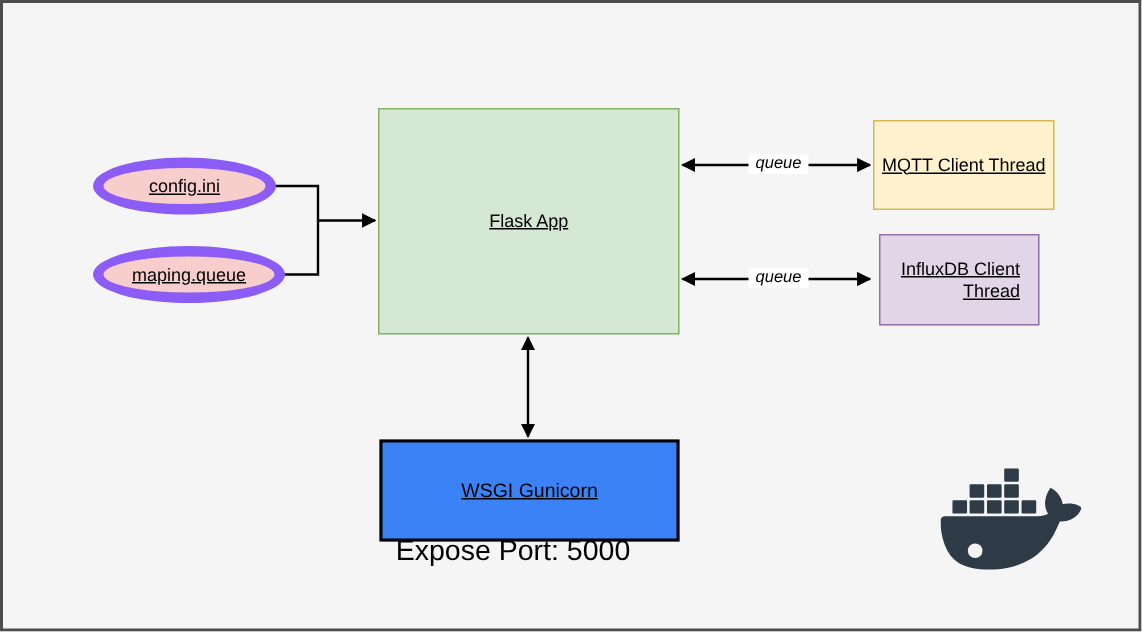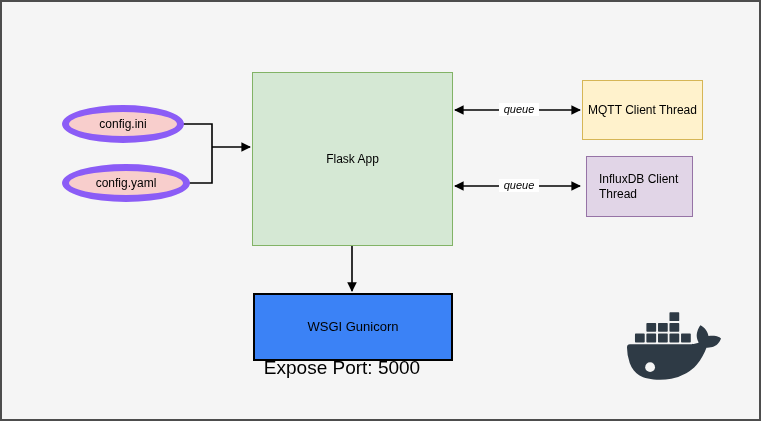--- a/index.html
+++ b/index.html
@@ -26,31 +26,32 @@
     pointer-events: none;
   }
   .node {
     position: absolute;
     display: flex;
     align-items: center;
     justify-content: center;
     box-sizing: border-box;
     font-size: 12px;
     color: #000;
-    text-align: left;
+    text-align: right;
     line-height: 1.25;
+    text-decoration: underline;
   }
   .ellipse {
     border-radius: 50%;
     background: #f8cecc;
     border: 7px solid #8b5cf6;
   }
   .node-config   { left: 60px;  top: 103px; width: 122px; height: 38px; }
   .node-maping   { left: 60px;  top: 162px; width: 128px; height: 38px; }
-  .node-flask    { left: 250px; top: 70px;  width: 201px; height: 174px;
+  .node-flask    { left: 250px; top: 70px;  width: 201px; height: 151px;
                    background: #d5e8d4; border: 1px solid #82b366; }
   .node-mqtt     { left: 580px; top: 78px;  width: 121px; height: 60px;
                    background: #fff2cc; border: 1px solid #d6b656; padding: 0 2px; }
   .node-influx   { left: 584px; top: 154px; width: 107px; height: 61px;
                    background: #e1d5e7; border: 1px solid #9673a6; padding: 0 12px; }
   .node-wsgi     { left: 251px; top: 291px; width: 200px; height: 68px;
                    background: #3b82f6; border: 2px solid #000000; font-size: 13px; }
   .edge-label {
     position: absolute;
     font-size: 11px;
@@ -96,21 +97,21 @@
     <path d="M453 184 L578 184" fill="none" stroke="#000" stroke-width="1.6" marker-start="url(#arrow)" marker-end="url(#arrow)"></path>
 
     <path d="M350 223 L350 289" fill="none" stroke="#000" stroke-width="1.6" marker-start="url(#arrow)" marker-end="url(#arrow)"></path>
   </svg>
 
   <div class="node ellipse node-config">
     <span>config.ini</span>
   </div>
 
   <div class="node ellipse node-maping">
-    <span>config.yaml</span>
+    <span>maping.queue</span>
   </div>
 
   <div class="node node-flask">
     <span>Flask App</span>
   </div>
 
   <div class="node node-mqtt">
     <span>MQTT Client Thread</span>
   </div>
 

